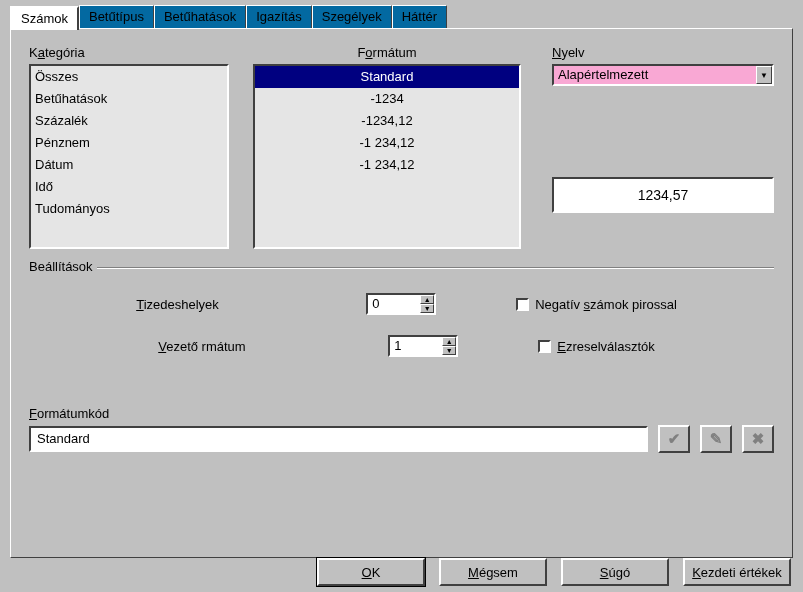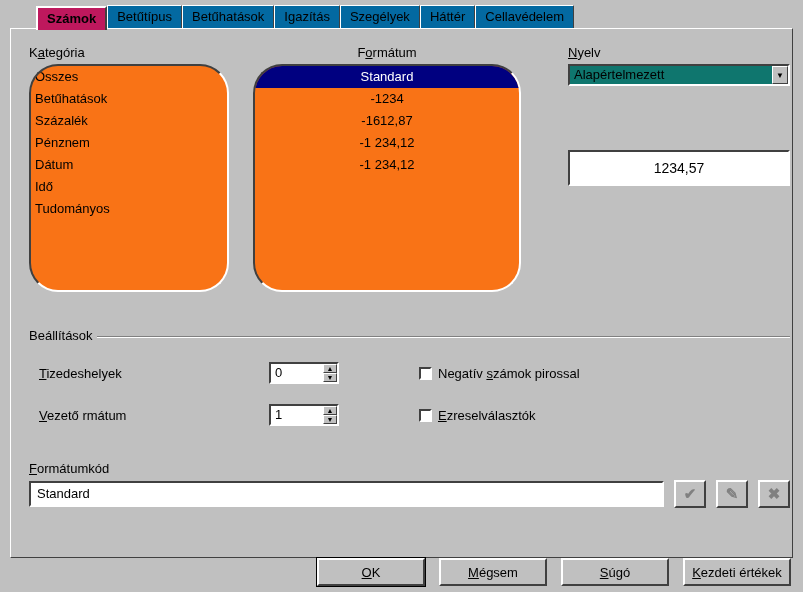--- a/index.html
+++ b/index.html
@@ -25,62 +25,60 @@
     background: #0369a1;
     border-top: 1px solid #fff;
     border-left: 1px solid #fff;
     border-right: 1px solid #404040;
     margin-right: 0;
     position: relative;
     top: 1px;
     cursor: default;
   }
   .tab.active {
-    font-weight: bold;
+    font-weight: normal;
     border-top: 2px solid #fff;
     border-left: 2px solid #fff;
     border-right: 2px solid #404040;
-    background: #be185d;
+    background: #ffffff;
     z-index: 2;
     top: 2px;
     padding-bottom: 4px;
-    margin-left: 26px;
   }
   .panel {
     margin: 0 10px 0 10px;
     border-top: 1px solid #fff;
     border-left: 1px solid #fff;
     border-right: 1px solid #404040;
     border-bottom: 1px solid #404040;
-    padding: 16px 2px 18px 18px;
+    padding: 16px 18px 18px 18px;
     position: relative;
     height: 530px;
   }
   .row-top {
     display: flex;
     gap: 24px;
   }
   .col { display: flex; flex-direction: column; }
   .col-cat { width: 200px; }
   .col-fmt { width: 268px; text-align: center; }
   .col-lang { width: 222px; margin-left: auto;}
   .label {
     margin-bottom: 4px;
   }
   .u { text-decoration: underline; }
   .listbox {
-    background: #f97316;
-    border-top: 2px solid #404040;
-    border-left: 2px solid #404040;
-    border-right: 2px solid #fff;
-    border-bottom: 2px solid #fff;
-    height: 228px;
+    background: #e5e5e5;
+    border-top: 2px solid #404040;
+    border-left: 2px solid #404040;
+    border-right: 2px solid #fff;
+    border-bottom: 2px solid #fff;
+    height: 185px;
     overflow: hidden;
     position: relative;
-    border-radius: 29px;
   }
   .list-inner {
     overflow-y: scroll;
     height: 100%;
   }
   .list-inner::-webkit-scrollbar { width: 16px; }
   .list-inner::-webkit-scrollbar-track { background: #c0c0c0; }
   .list-inner::-webkit-scrollbar-thumb {
     background: #c0c0c0;
     border-top: 1px solid #fff;
@@ -105,52 +103,52 @@
     background: #000080;
     color: #fff;
   }
   .combo {
     display: flex;
     height: 22px;
     border-top: 2px solid #404040;
     border-left: 2px solid #404040;
     border-right: 2px solid #fff;
     border-bottom: 2px solid #fff;
-    background: #0f766e;
+    background: #f9a8d4;
   }
   .combo-text {
     flex: 1;
     padding: 1px 4px;
     overflow: hidden;
   }
   .combo-btn {
     width: 16px;
     background: #c0c0c0;
     border-top: 1px solid #fff;
     border-left: 1px solid #fff;
     border-right: 1px solid #404040;
     border-bottom: 1px solid #404040;
     display: flex; align-items: center; justify-content: center;
     font-size: 8px;
   }
   .preview {
-    margin-top: 64px;
+    margin-top: 91px;
     height: 36px;
     border-top: 2px solid #404040;
     border-left: 2px solid #404040;
     border-right: 2px solid #fff;
     border-bottom: 2px solid #fff;
     background: #fff;
     display: flex;
     align-items: center;
     justify-content: center;
     font-size: 14px;
   }
   .fieldset {
-    margin-top: 36px;
+    margin-top: 10px;
     position: relative;
   }
   .fieldset-label {
     position: relative;
     display: inline-block;
     background: #c0c0c0;
     padding: 0 4px 0 0;
     z-index: 1;
   }
   .fieldset-line {
@@ -162,20 +160,21 @@
     border-bottom: 1px solid #fff;
   }
   .settings-body {
     padding: 16px 0 8px 10px;
   }
   .setting-row {
     display: flex;
     align-items: center;
     height: 28px;
     margin-bottom: 14px;
+    justify-content: center;
   }
   .setting-row .slabel { width: 230px; }
   .spinbox {
     display: flex;
     width: 70px; height: 22px;
     border-top: 2px solid #404040;
     border-left: 2px solid #404040;
     border-right: 2px solid #fff;
     border-bottom: 2px solid #fff;
     background: #fff;
@@ -196,21 +195,21 @@
   .cb {
     width: 13px; height: 13px;
     background: #fff;
     border-top: 2px solid #404040;
     border-left: 2px solid #404040;
     border-right: 2px solid #fff;
     border-bottom: 2px solid #fff;
     margin-right: 6px;
   }
   .fcode-label {
-    margin-top: 10px;
+    margin-top: 24px;
   }
   .fcode-row {
     display: flex; align-items: center; gap: 10px;
     margin-top: 4px;
   }
   .textinput {
     flex: 1;
     height: 26px;
     border-top: 2px solid #404040;
     border-left: 2px solid #404040;
@@ -255,21 +254,20 @@
 
 <div class="window">
 
   <div class="tabs">
     <div class="tab active"><span>Számok</span></div>
     <div class="tab"><span>Betűtípus</span></div>
     <div class="tab"><span>Betűhatások</span></div>
     <div class="tab"><span>Igazítás</span></div>
     <div class="tab"><span>Szegélyek</span></div>
     <div class="tab"><span>Háttér</span></div>
-    <div class="tab"><span>Cellavédelem</span></div>
   </div>
 
   <div class="panel">
 
     <div class="row-top">
 
       <div class="col col-cat">
         <div class="label">
           <span>K</span><span class="u">a</span><span>tegória</span>
         </div>
@@ -287,21 +285,21 @@
       </div>
 
       <div class="col col-fmt">
         <div class="label">
           <span>F</span><span class="u">o</span><span>rmátum</span>
         </div>
         <div class="listbox" style="overflow:hidden">
           <div id="fmt-list" style="height:100%">
               <div class="list-item selected">Standard</div>
               <div class="list-item">-1234</div>
-              <div class="list-item">-1612,87</div>
+              <div class="list-item">-1234,12</div>
               <div class="list-item">-1 234,12</div>
               <div class="list-item">-1 234,12</div>
             </div>
         </div>
       </div>
 
       <div class="col col-lang">
         <div class="label">
           <span></span><span class="u">N</span><span>yelv</span>
         </div>

